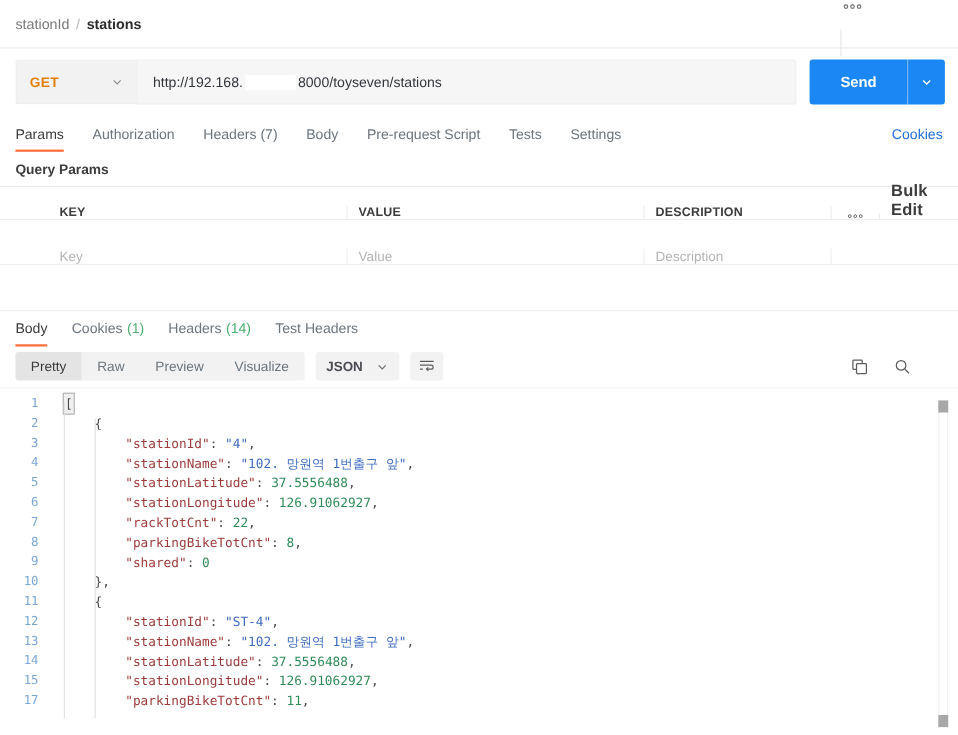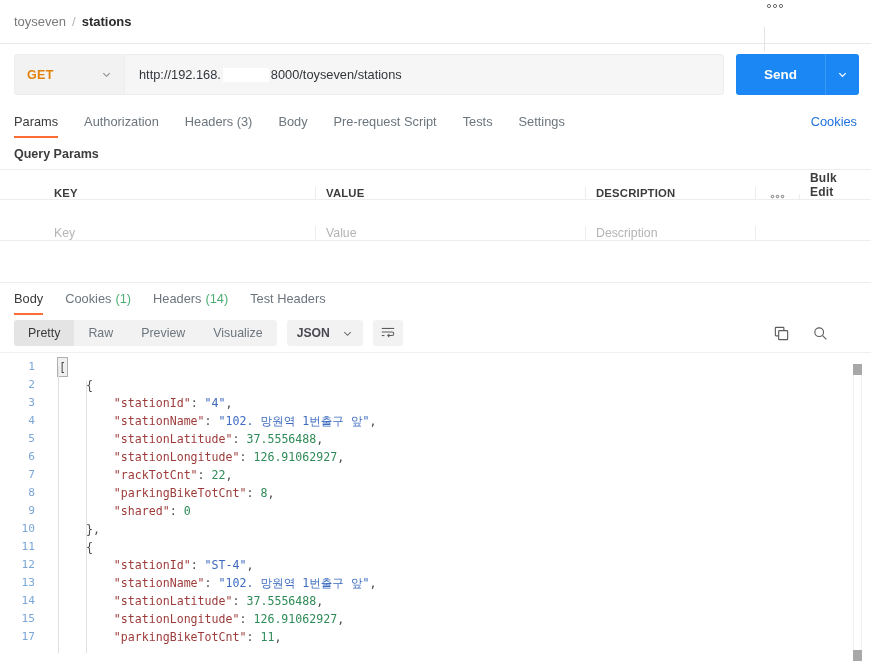--- a/index.html
+++ b/index.html
@@ -117,21 +117,21 @@
   }
   .pcell.chk { width:44px; border-right:1px solid #ededed; }
   .pcell.k { width:272px; }
   .pcell.v { width:270px; }
   .pcell.d { width:170px; }
   .pcell.dots { width:44px; justify-content:center; color:#5c5c5c; font-size:9px; letter-spacing:1px; }
   .pcell.bulk { flex:1; border-right:none; justify-content:flex-start; }
   .prow.head .pcell { font-weight:bold; color:#3c3c3c; font-size:11.3px; letter-spacing:.2px; }
   .prow.body { height:40px; }
   .prow.body .pcell { color:#b4b4b4; font-size:12.3px; }
-  .bulk-label { font-weight:bold; color:#3c3c3c; font-size:12px; cursor:pointer; }
+  .bulk-label { font-weight:bold; color:#3c3c3c; font-size:15px; cursor:pointer; }
 
   
   .resp-sep { height:41px; }
   .resp-tabs {
     display:flex; align-items:center; padding:0 14px; height:32px;
     border-top:1px solid #ededed; position:relative;
   }
   .rsptab {
     font-size:12.8px; color:#6c757d; padding:0 11px; height:32px;
     display:flex; align-items:center; cursor:pointer; position:relative; gap:4px;
@@ -204,21 +204,21 @@
   }
   .vthumb { position:absolute; right:9px; width:9px; height:11px; background:#a8a8a8; }
   .vthumb.top { top:364px; }
   .vthumb.bot { top:650px; }
 </style>
 </head>
 <body>
 
 <div class="header">
   <div class="breadcrumb">
-    <span class="bc-col">toyseven</span>
+    <span class="bc-col">stationId</span>
     <span class="bc-sep">/</span>
     <span class="bc-req">stations</span>
   </div>
   <div class="hdr-right">
     <div class="save-group">
       <button class="save-btn">
         <span>
           <svg width="14" height="14" viewBox="0 0 16 16" fill="none" stroke="#4a4a52" stroke-width="1.2">
             <path d="M2 2h9l3 3v9H2z"></path>
               <path d="M5 2v4h5V2"></path>
@@ -285,21 +285,21 @@
 </div>
 
 <div class="req-tabs">
   <div class="rtab active">
       <span>Params</span>
     </div>
   <div class="rtab">
       <span>Authorization</span>
     </div>
   <div class="rtab">
-      <span>Headers (3)</span>
+      <span>Headers (7)</span>
     </div>
   <div class="rtab">
       <span>Body</span>
     </div>
   <div class="rtab">
       <span>Pre-request Script</span>
     </div>
   <div class="rtab">
       <span>Tests</span>
     </div>

